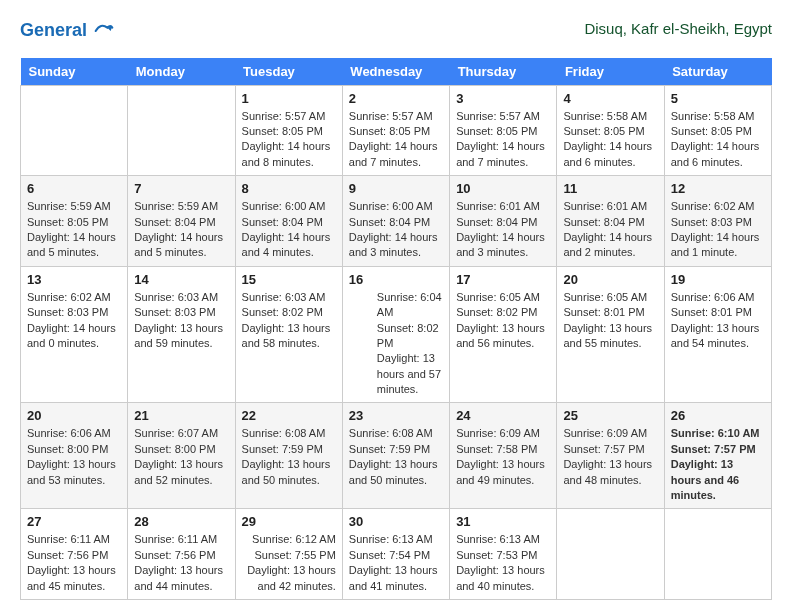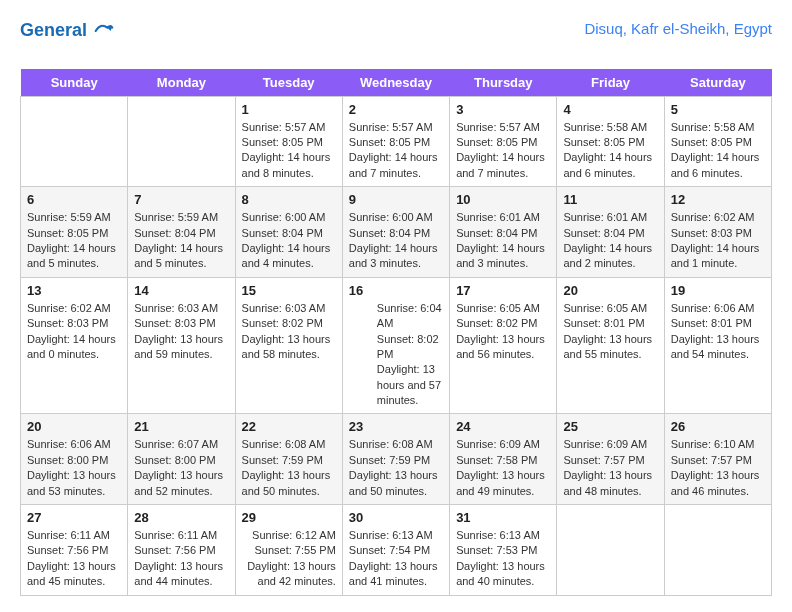--- a/index.html
+++ b/index.html
@@ -7,21 +7,21 @@
       font-family: Arial, sans-serif;
       background: #fff;
       width: 792px;
       min-height: 612px;
       padding: 20px;
     }
     .header {
       display: flex;
       justify-content: space-between;
       align-items: flex-start;
-      margin-bottom: 27px;
+      margin-bottom: 16px;
     }
     .logo {
       display: flex;
       align-items: center;
     }
     .logo-text {
       font-size: 18px;
       font-weight: bold;
       color: #333;
       line-height: 1.2;
@@ -37,31 +37,31 @@
     .title-block {
       text-align: right;
     }
     .month-year {
       font-size: 36px;
       color: #333;
       font-weight: normal;
     }
     .location {
       font-size: 15px;
-      color: #3b82f6;
+      color: #14532d;
     }
     table {
       width: 100%;
       border-collapse: collapse;
       font-size: 11px;
     }
     thead tr th {
-      background-color: #8b5cf6;
+      background-color: #3b82f6;
       color: #fff;
-      text-align: center;
+      text-align: left;
       padding: 6px 8px;
       font-size: 13px;
       font-weight: bold;
     }
     tbody tr td {
       border: 1px solid #ccc;
       vertical-align: top;
       padding: 5px 6px;
       width: 107px;
       min-height: 70px;
@@ -272,21 +272,21 @@
 Daylight: 13 hours and 49 minutes.</div>
         </td>
         <td>
           <div class="day-num">25</div>
           <div class="day-info" style="white-space: pre-line;">Sunrise: 6:09 AM
 Sunset: 7:57 PM
 Daylight: 13 hours and 48 minutes.</div>
         </td>
         <td>
           <div class="day-num">26</div>
-          <div class="day-info" style="white-space: pre-line;">Sunrise: 6:10 AM
+          <div class="day-info" style="white-space: pre-line; font-weight: bold;">Sunrise: 6:10 AM
 Sunset: 7:57 PM
 Daylight: 13 hours and 46 minutes.</div>
         </td>
       </tr>
       <tr>
         <td>
           <div class="day-num">27</div>
           <div class="day-info" style="white-space: pre-line;">Sunrise: 6:11 AM
 Sunset: 7:56 PM
 Daylight: 13 hours and 45 minutes.</div>

